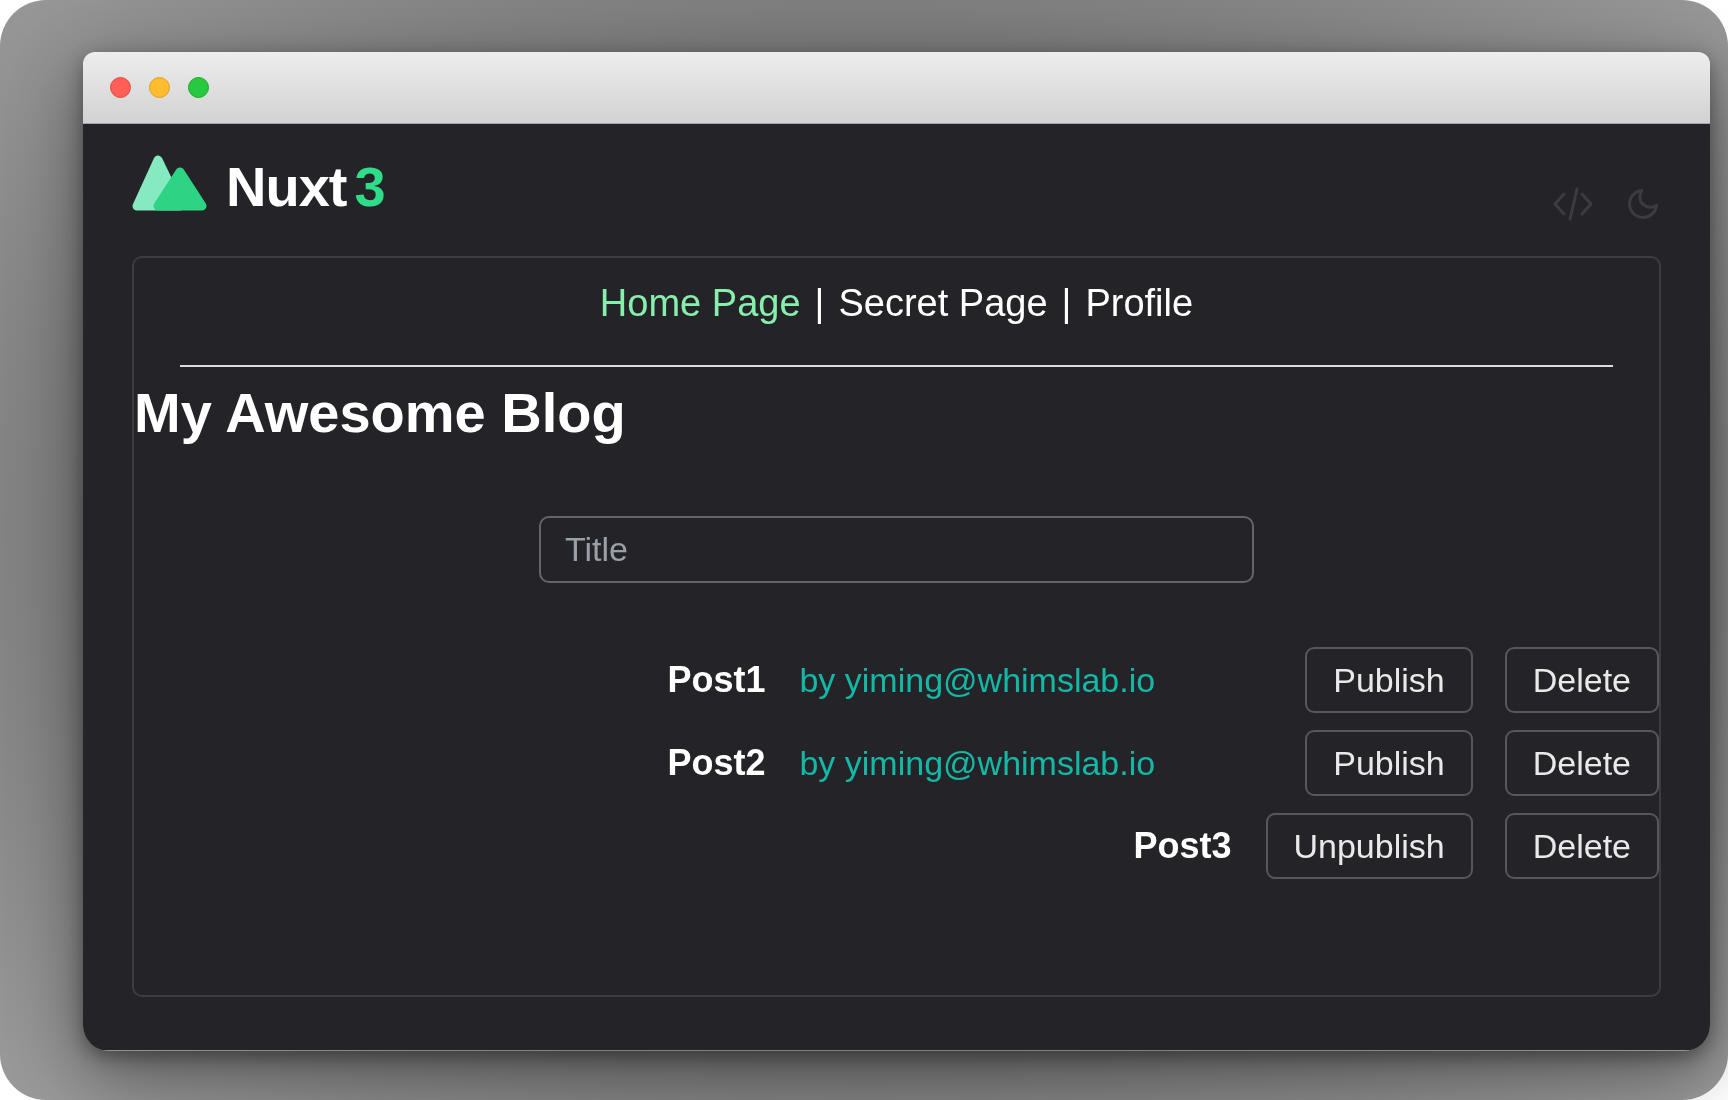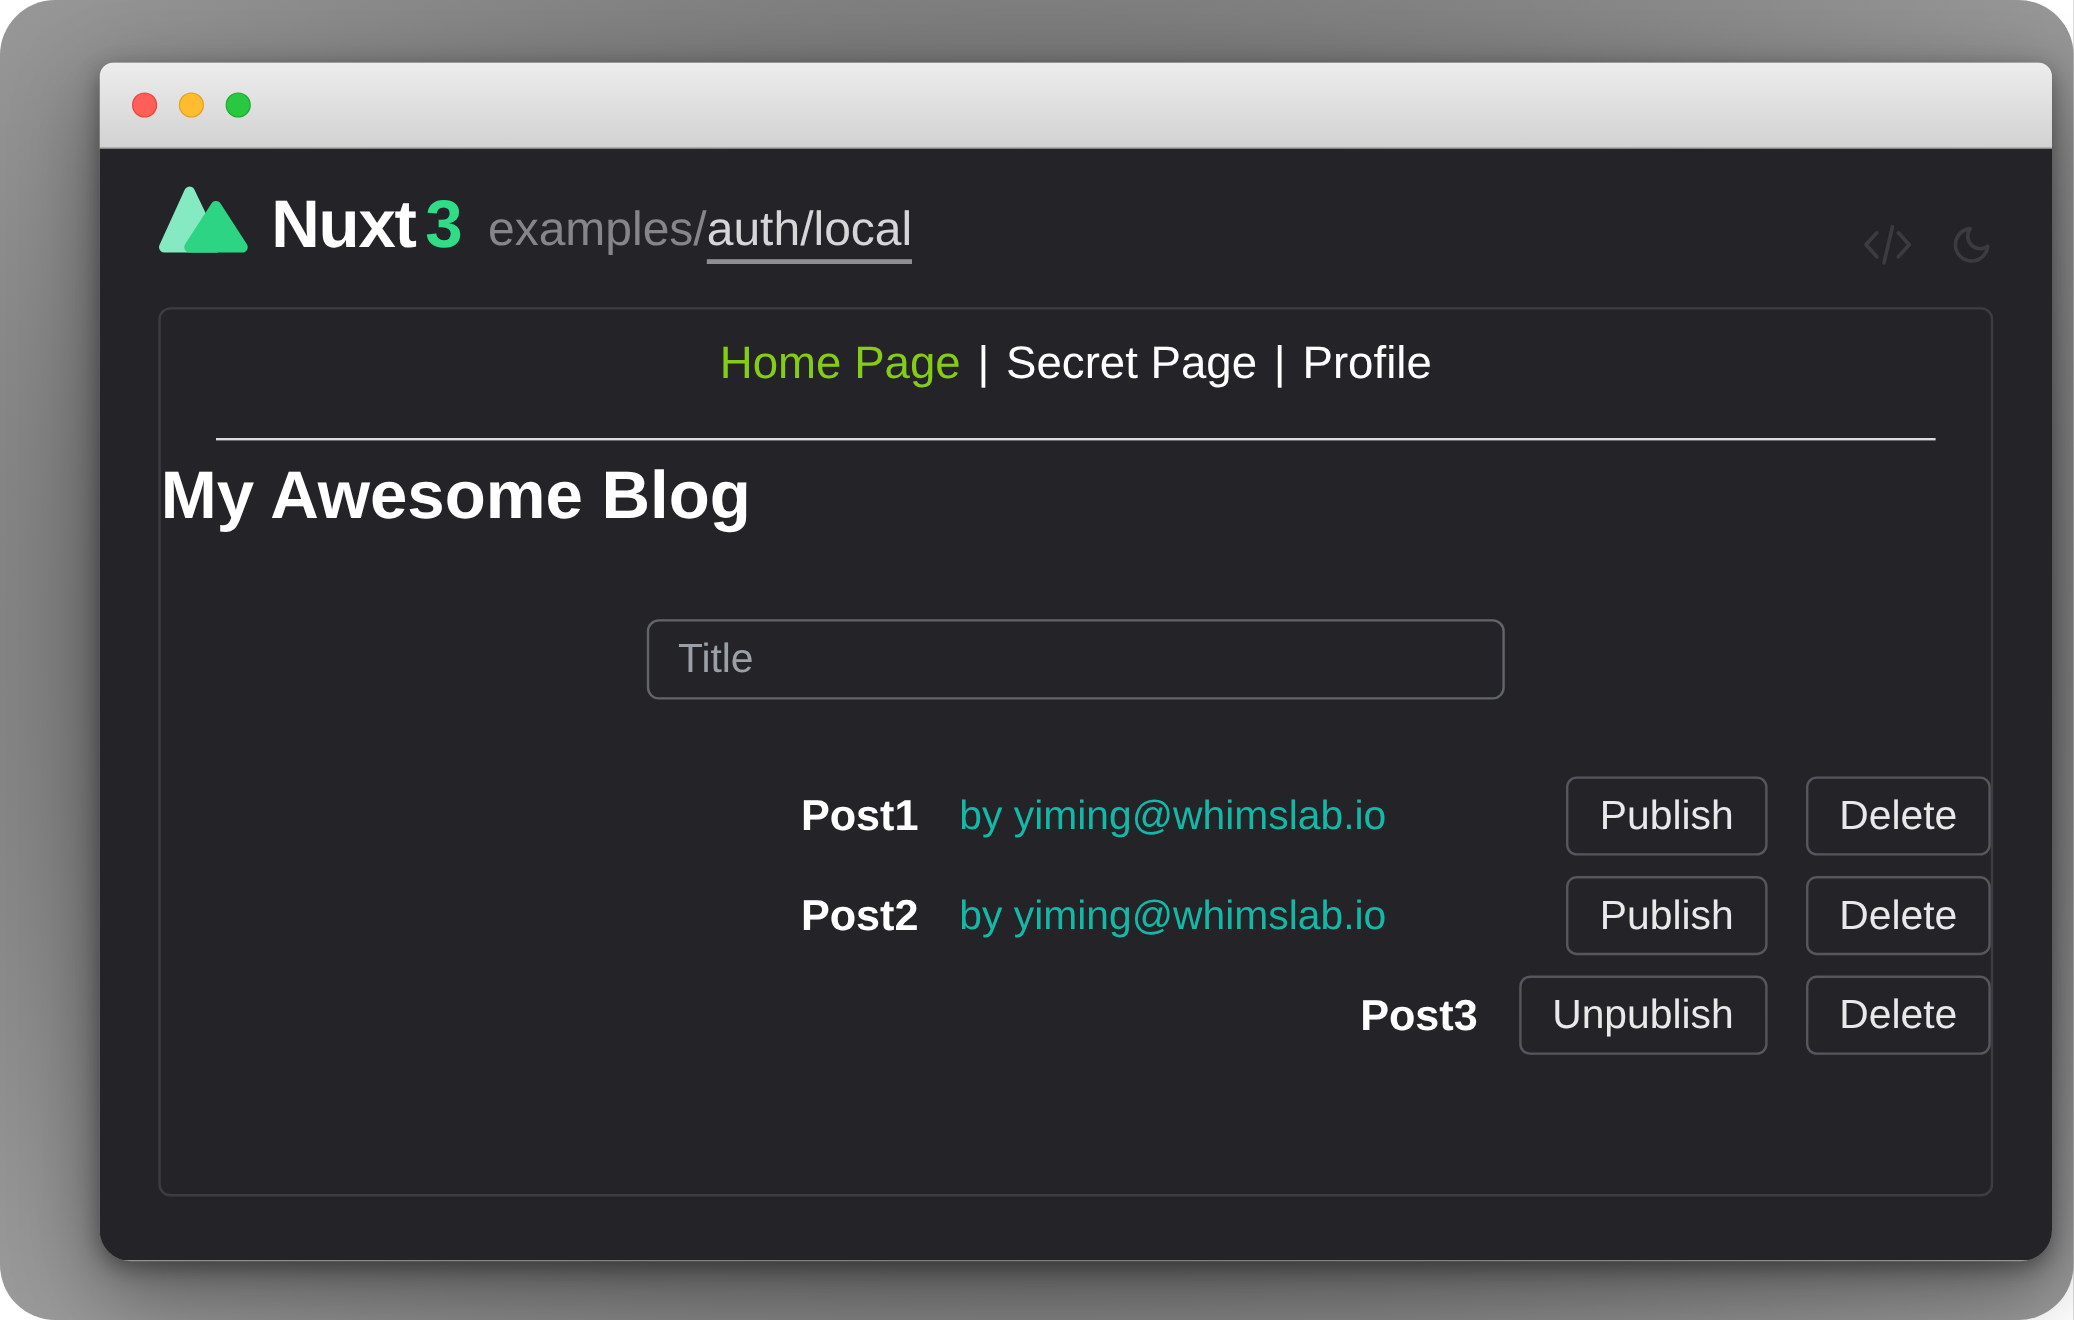--- a/index.html
+++ b/index.html
@@ -36,21 +36,21 @@
                 border-bottom:4px solid #8f8f93; padding-bottom:3px; cursor:pointer; }
   .header-icons { margin-left:auto; display:flex; align-items:center; gap:30px;
                   color:#3b3c40; margin-bottom:-8px; }
   .header-icons svg { display:block; cursor:pointer; }
 
   
   .panel { margin-top:42px; height:741px; border:2px solid #3c3c41; border-radius:10px; }
 
   .nav { text-align:center; padding-top:24px; font-size:38px; color:#ffffff; }
   .nav a { text-decoration:none; color:#ffffff; cursor:pointer; }
-  .nav a.active { color:#84cc16; }
+  .nav a.active { color:#86efac; }
   .nav .sep { margin:0 14px; color:#ffffff; }
 
   .divider { border:none; border-top:2px solid #dcdcdc; margin:40px 46px 0 46px; }
 
   .blog-title { text-align:left; margin-top:12px; font-size:56px; font-weight:800;
                 color:#ffffff; line-height:1.2; }
 
   .form-row { display:flex; justify-content:center; align-items:center;
               gap:33px; margin-top:70px; }
   .title-input { width:715px; height:67px; background:transparent;
@@ -83,21 +83,20 @@
   </div>
 
   <div class="content">
 
     <div class="app-header">
       <svg class="logo" width="76" height="62" viewBox="0 0 76 62" aria-hidden="true">
         <polygon points="26,8 48,54 5,54" fill="#85e9c1" stroke="#85e9c1" stroke-width="9" stroke-linejoin="round"></polygon>
         <polygon points="48,20 70,54 26,54" fill="#2dd483" stroke="#2dd483" stroke-width="9" stroke-linejoin="round"></polygon>
       </svg>
       <div class="brand"><span>Nuxt</span><span class="v3">3</span></div>
-      <div class="breadcrumb"><span>examples/</span><span class="link">auth/local</span></div>
       <div class="header-icons">
         <svg width="44" height="34" viewBox="0 0 44 34" fill="none" stroke="currentColor" stroke-width="3" stroke-linecap="round" stroke-linejoin="round">
           <polyline points="13,7 4,17 13,27"></polyline>
           <polyline points="31,7 40,17 31,27"></polyline>
           <line x1="26" y1="2" x2="19" y2="32"></line>
         </svg>
         <svg width="36" height="36" viewBox="0 0 24 24" fill="none" stroke="currentColor" stroke-width="2" stroke-linecap="round" stroke-linejoin="round">
           <path d="M21 12.79A9 9 0 1 1 11.21 3 7 7 0 0 0 21 12.79z"></path>
         </svg>
       </div>

